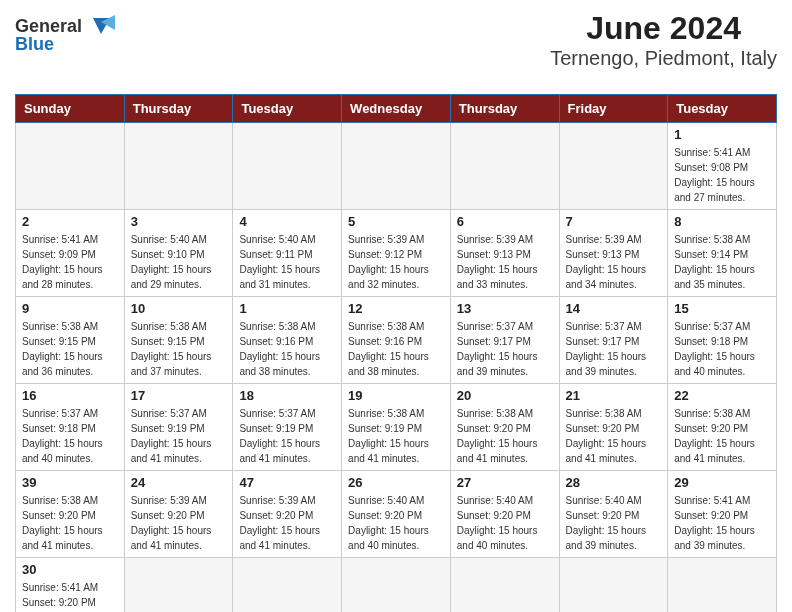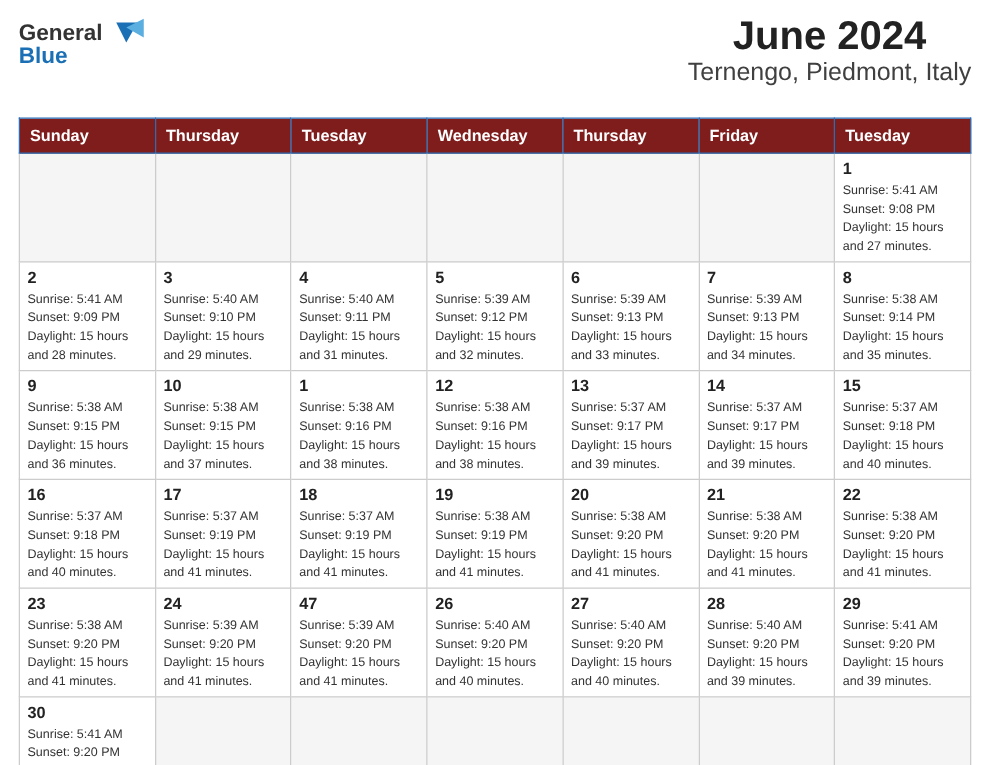--- a/index.html
+++ b/index.html
@@ -249,21 +249,21 @@
         </td>
         <td>
           <div class="day-number">22</div>
           <div class="day-info" style="white-space: pre-line;">Sunrise: 5:38 AM
 Sunset: 9:20 PM
 Daylight: 15 hours and 41 minutes.</div>
         </td>
       </tr>
       <tr>
         <td>
-          <div class="day-number">23</div>
+          <div class="day-number">39</div>
           <div class="day-info" style="white-space: pre-line;">Sunrise: 5:38 AM
 Sunset: 9:20 PM
 Daylight: 15 hours and 41 minutes.</div>
         </td>
         <td>
           <div class="day-number">24</div>
           <div class="day-info" style="white-space: pre-line;">Sunrise: 5:39 AM
 Sunset: 9:20 PM
 Daylight: 15 hours and 41 minutes.</div>
         </td>

